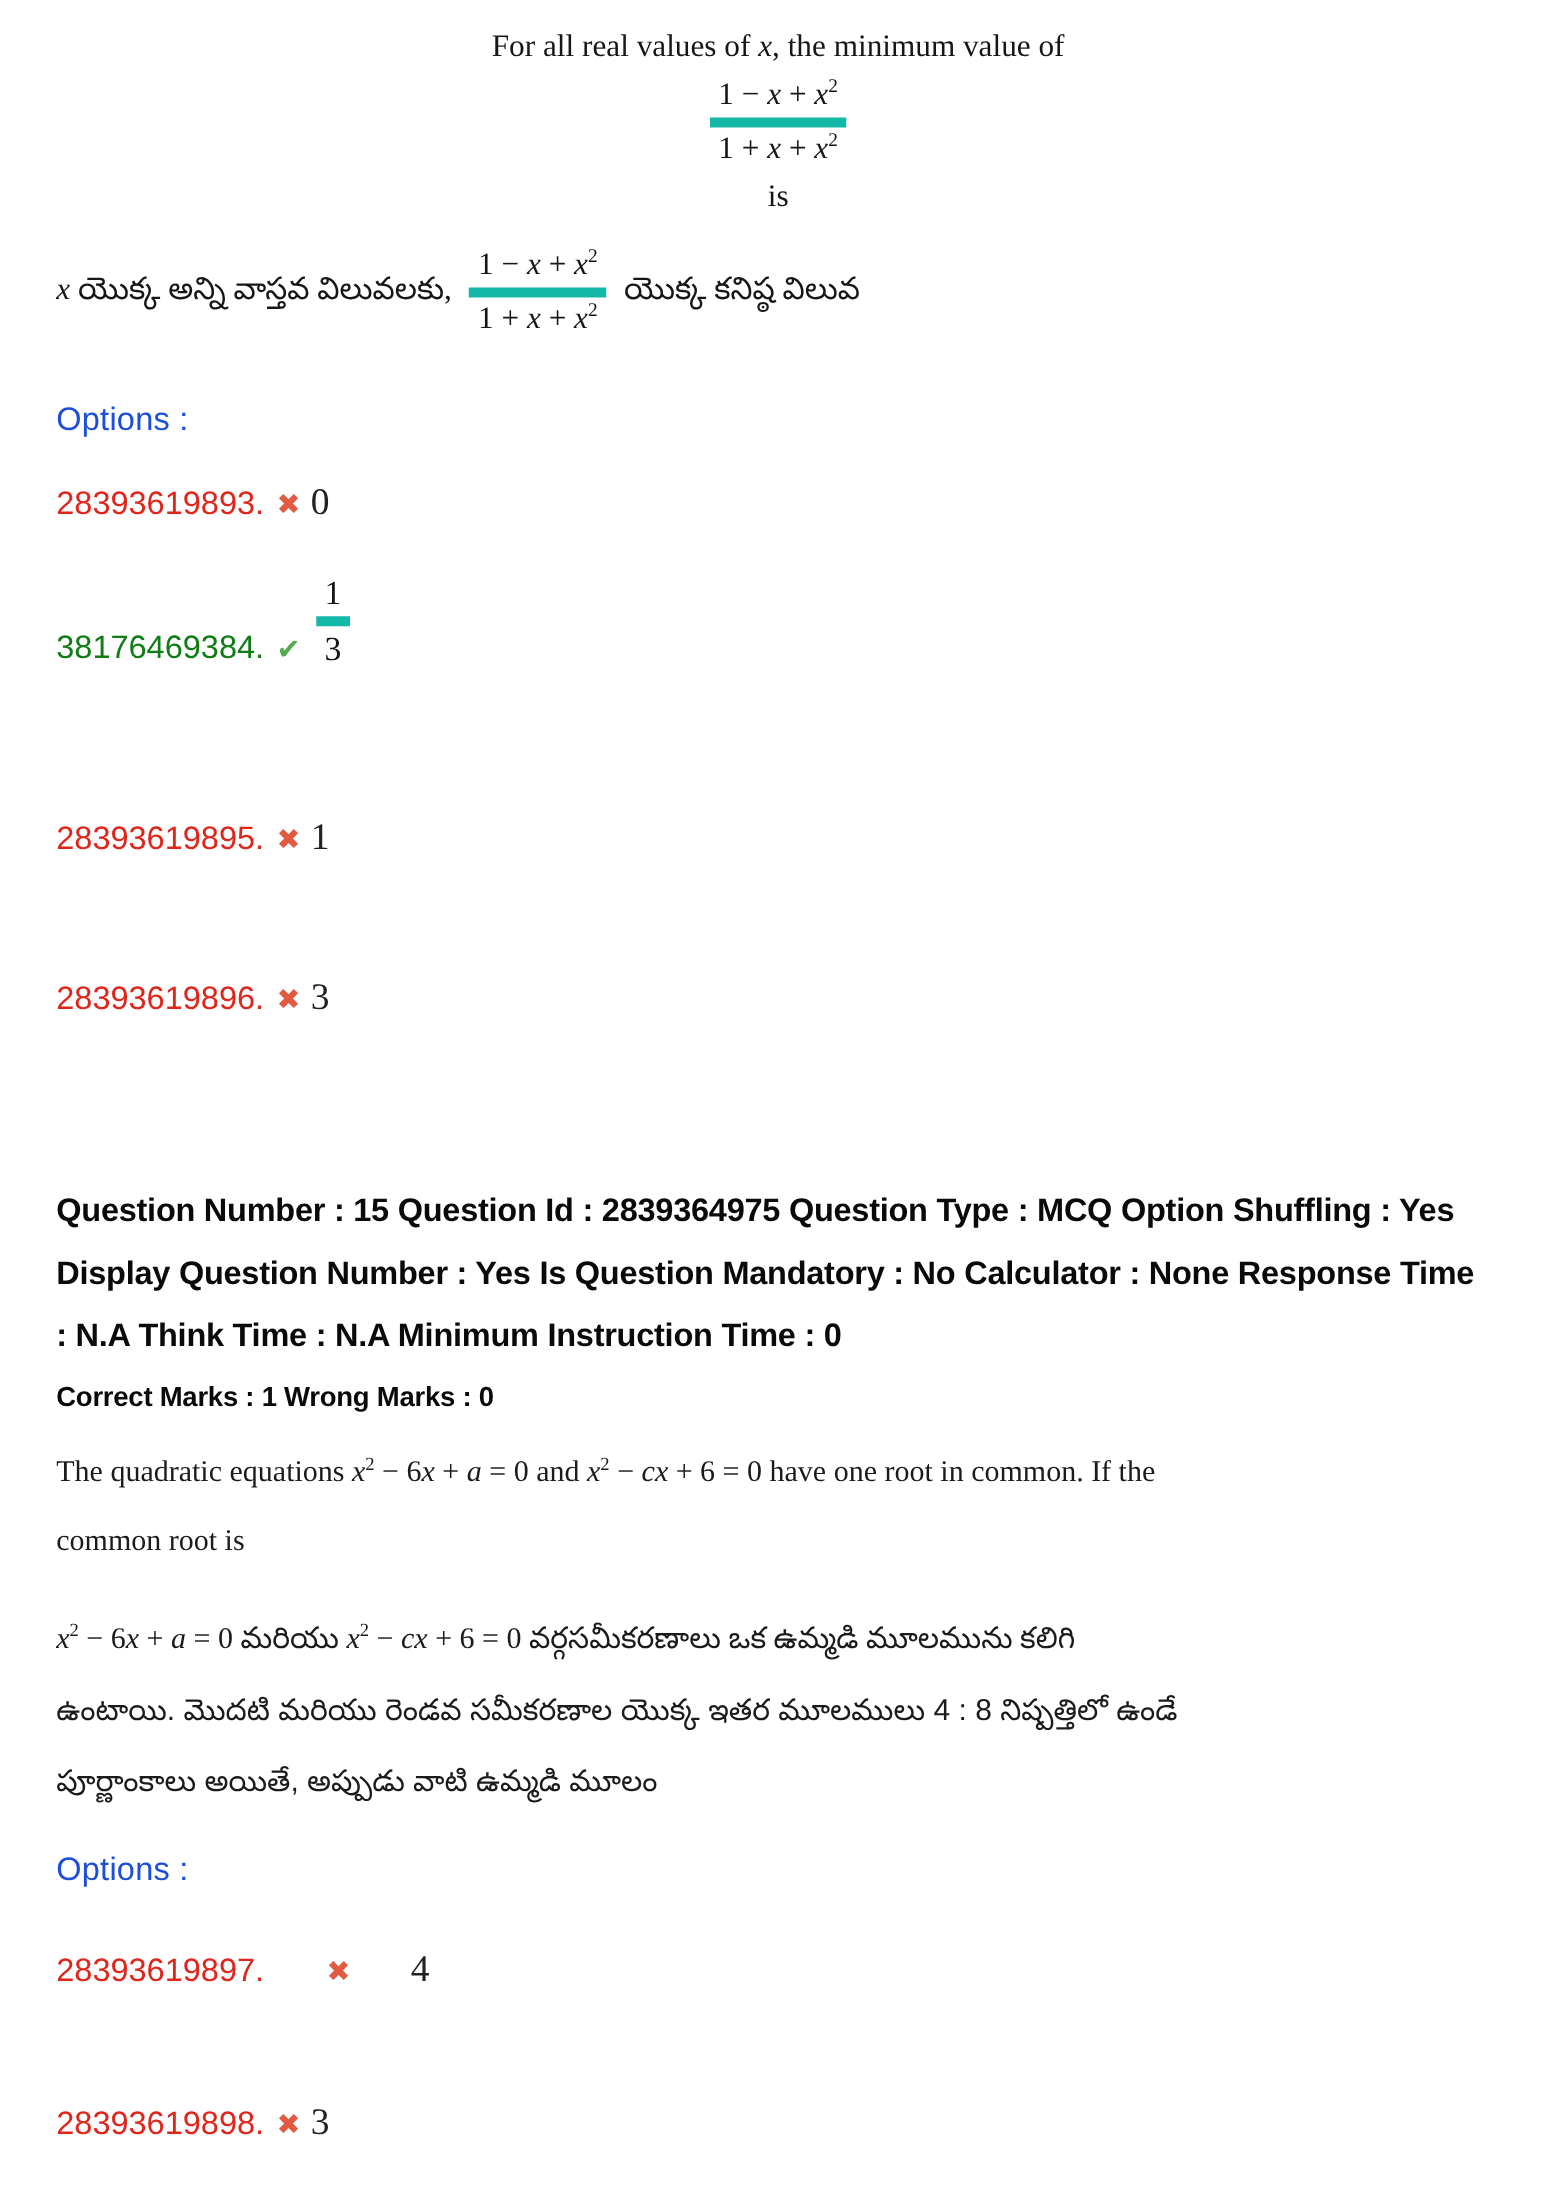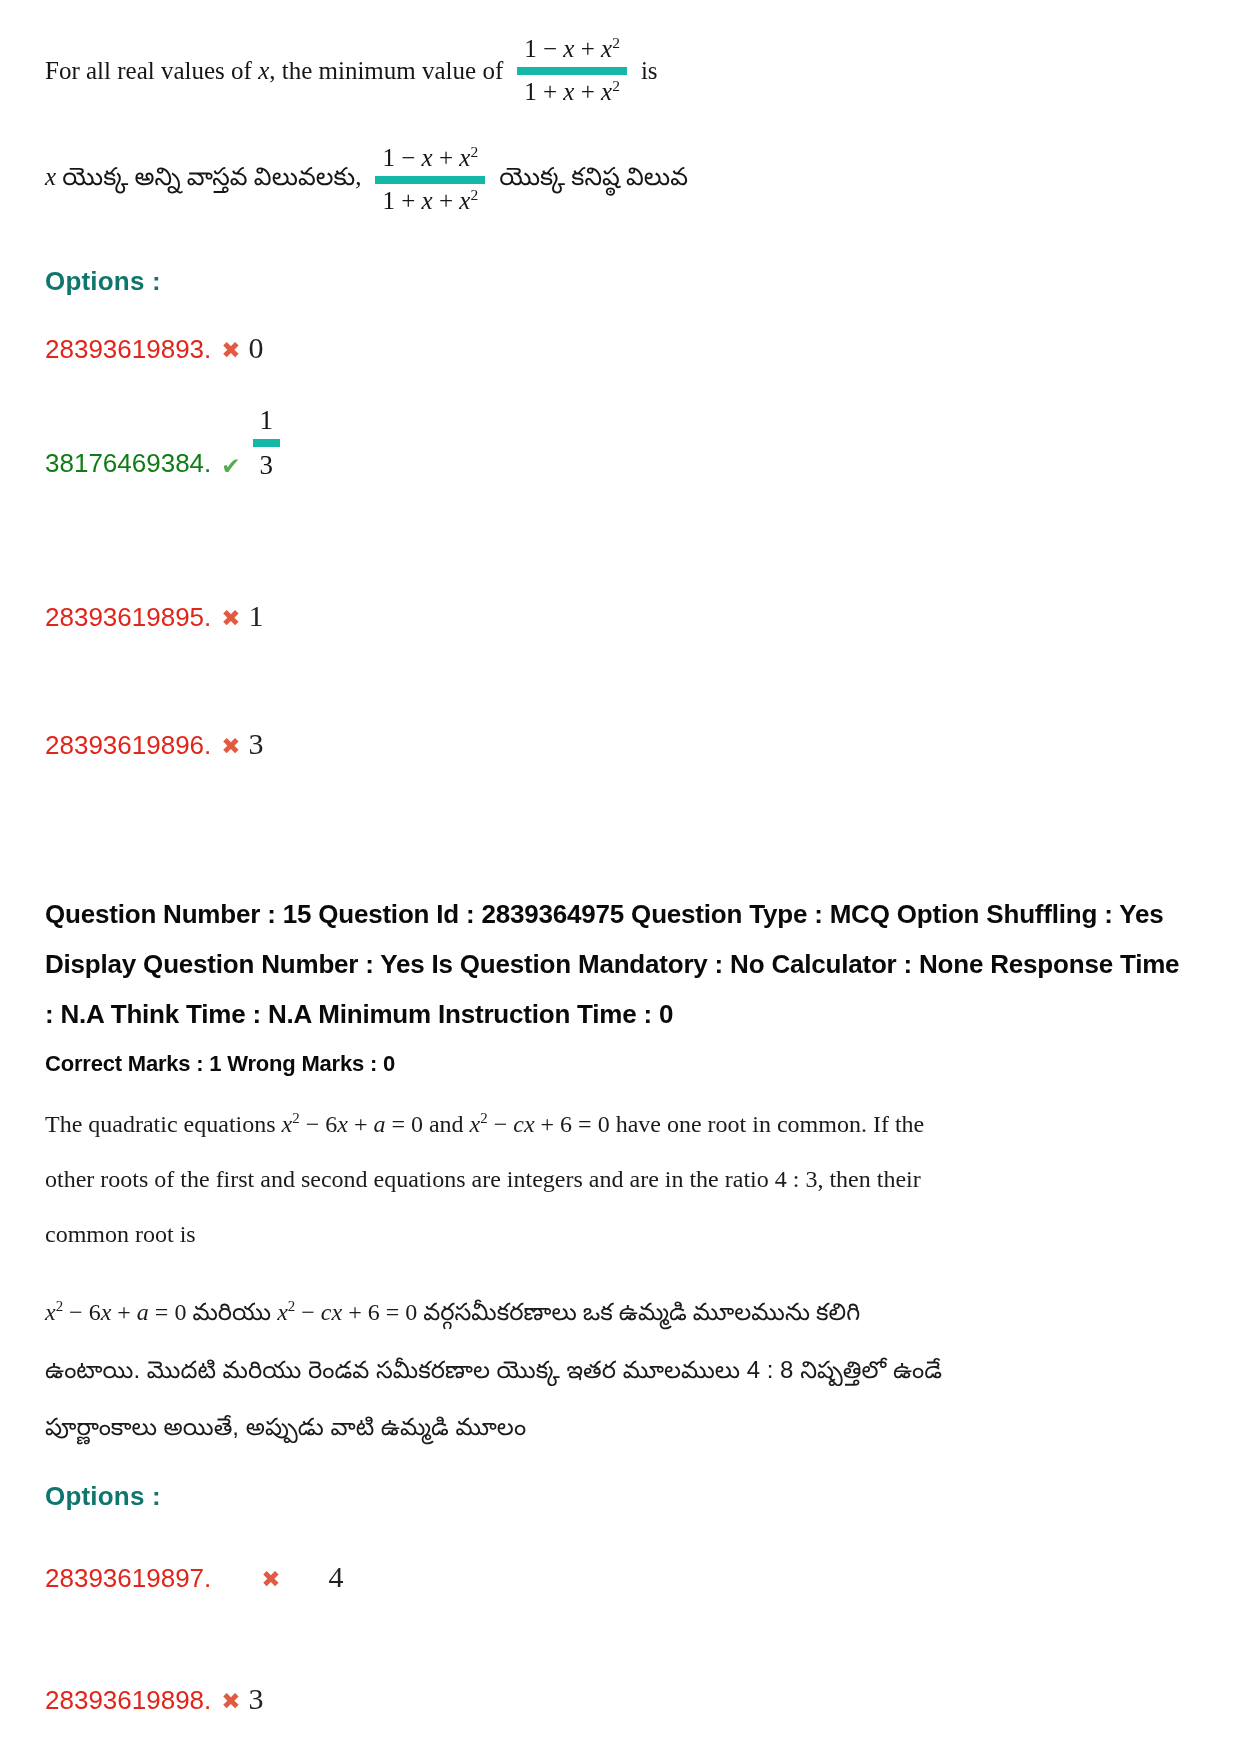--- a/index.html
+++ b/index.html
@@ -24,39 +24,39 @@
   sup{font-size:0.62em;line-height:0;}
 
   
   .mathline{
     display:flex;
     align-items:center;
     gap:10px;
     font-size:25px;
     color:var(--ink);
   }
-  .mathline.en{margin-top:24px;min-height:94px;}
+  .mathline.en{margin-top:24px;min-height:94px;flex-direction:column;}
   .mathline.te{margin-top:16px;min-height:92px;}
 
   .frac{
     display:inline-flex;
     flex-direction:column;
     align-items:center;
     font-family:"Liberation Serif",serif;
     font-size:25px;
     line-height:1.15;
     margin:0 4px;
   }
   .frac .num{padding:0 7px 3px;border-bottom:8px solid #14b8a6;}
   .frac .den{padding:3px 7px 0;}
 
   .opts-heading{
     font-size:26px;
-    font-weight:700;
-    color:#0f766e;
+    font-weight:400;
+    color:#1d4ed8;
     letter-spacing:0.2px;
   }
   .q14 .opts-heading{margin-top:40px;}
 
   .opt{
     display:flex;
     align-items:baseline;
     white-space:nowrap;
   }
   .opt-id{font-size:26px;}
@@ -179,21 +179,20 @@
 
     <div class="meta">
       <div>Question Number : 15 Question Id : 2839364975 Question Type : MCQ Option Shuffling : Yes</div>
       <div>Display Question Number : Yes Is Question Mandatory : No Calculator : None Response Time</div>
       <div>: N.A Think Time : N.A Minimum Instruction Time : 0</div>
     </div>
     <div class="marks">Correct Marks : 1 Wrong Marks : 0</div>
 
     <div class="body-en">
       <div><span>The quadratic equations  </span><span class="it">x</span><sup>2</sup><span> − 6</span><span class="it">x</span><span> + </span><span class="it">a</span><span> = 0  and  </span><span class="it">x</span><sup>2</sup><span> − </span><span class="it">c</span><span class="it">x</span><span> + 6 = 0  have one root in common.  If the</span></div>
-      <div><span>other roots of the first and second equations are integers and are in the ratio 4 : 3,  then their</span></div>
       <div><span>common root is</span></div>
     </div>
 
     <div class="body-te">
       <div class="serif"><span class="it">x</span><sup>2</sup><span> − 6</span><span class="it">x</span><span> + </span><span class="it">a</span><span> = 0  మరియు  </span><span class="it">x</span><sup>2</sup><span> − </span><span class="it">c</span><span class="it">x</span><span> + 6 = 0  వర్గసమీకరణాలు ఒక ఉమ్మడి మూలమును కలిగి</span></div>
       <div><span>ఉంటాయి. మొదటి మరియు రెండవ సమీకరణాల యొక్క ఇతర మూలములు 4 : 8 నిష్పత్తిలో ఉండే</span></div>
       <div><span>పూర్ణాంకాలు అయితే, అప్పుడు వాటి ఉమ్మడి మూలం</span></div>
     </div>
 
     <h2 class="opts-heading">Options :</h2>

